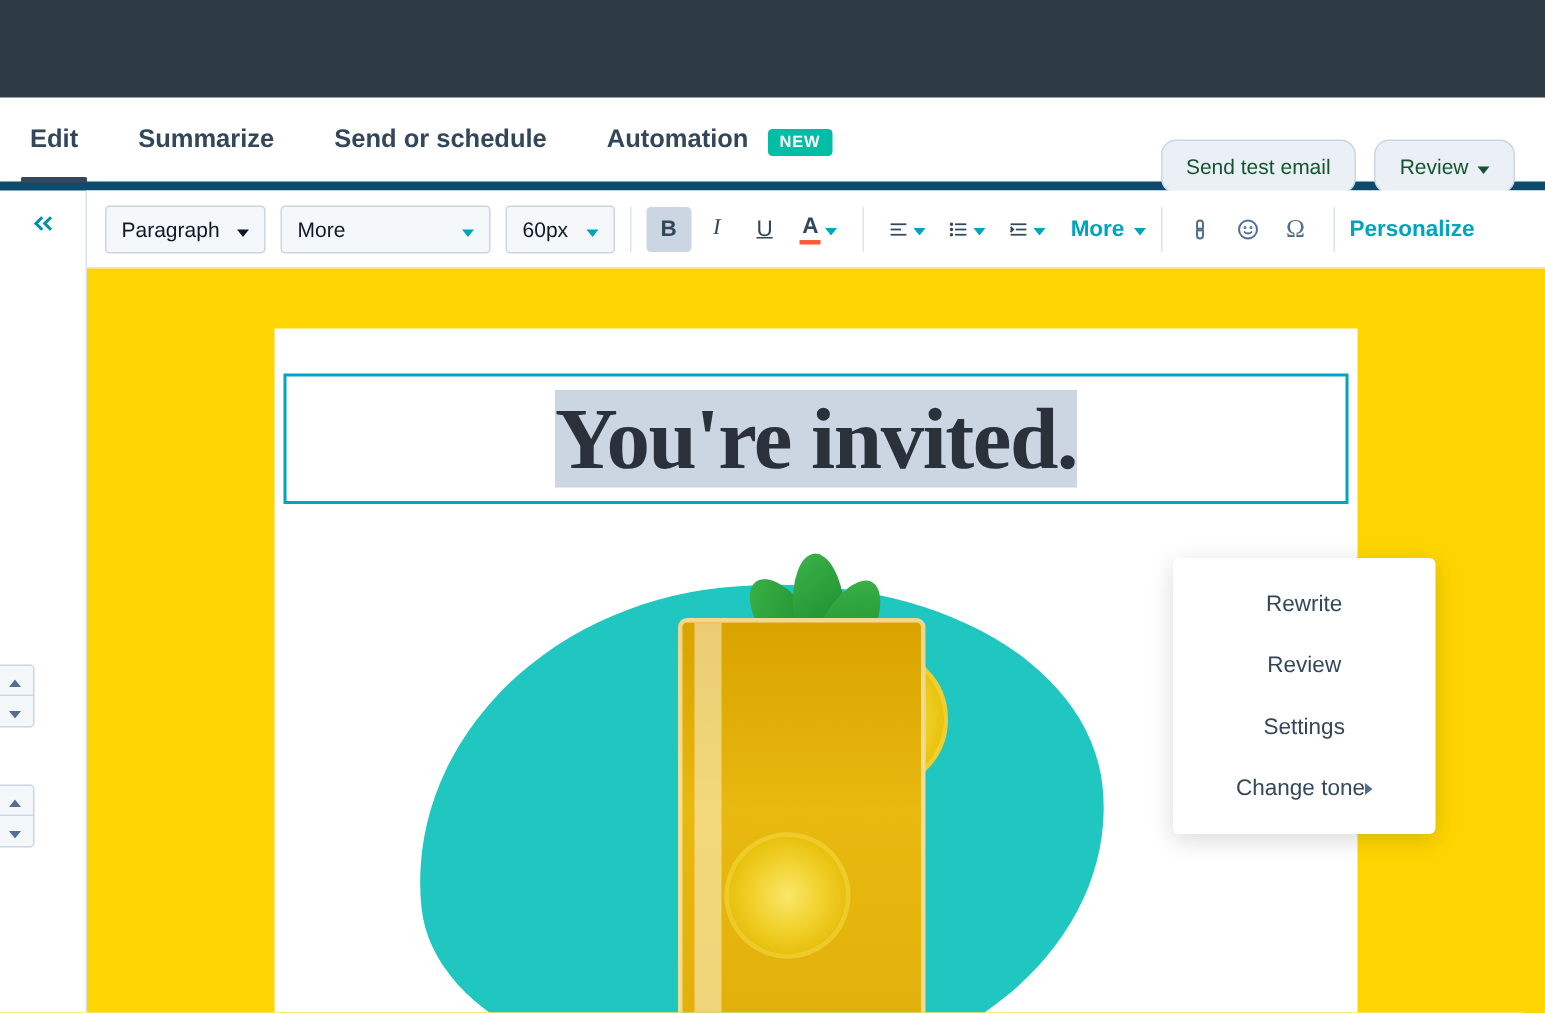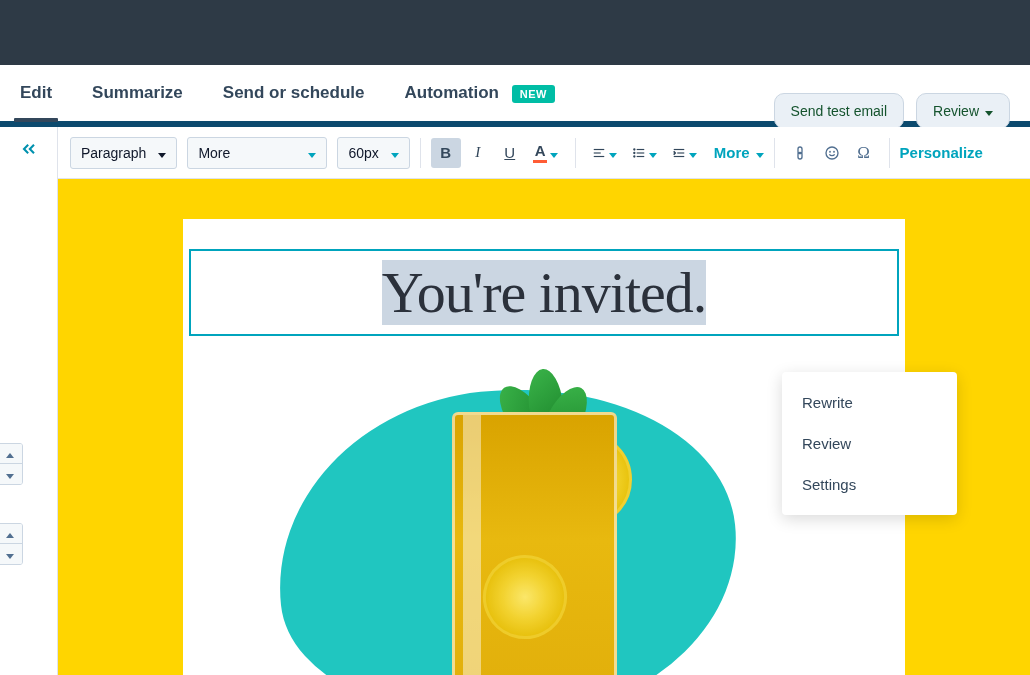--- a/index.html
+++ b/index.html
@@ -33,39 +33,39 @@
 .tb-select { border: 1px solid #cbd6e2; background: #f5f8fa; border-radius: 3px; padding: 7px 10px; font-size: 14px; color: #0f172a; display: flex; align-items: center; gap: 12px; cursor: pointer; }
 .tb-btn { width: 30px; height: 30px; border: none; background: transparent; color: #33475b; display: flex; align-items:center; justify-content:center; cursor:pointer; border-radius:3px; font-size:15px; }
 .tb-btn.active { background: #cbd6e2; }
 .tb-btn-group { display:flex; align-items:center; gap:2px; }
 .more-btn { color: #00a4bd; font-weight: 600; font-size: 15px; display:flex; align-items:center; gap:6px; cursor:pointer; }
 .personalize-btn { color: #00a4bd; font-weight: 600; font-size: 15px; cursor:pointer; }
 
 .canvas { flex:1; background: #ffd500; padding: 40px 125px 0; position: relative; overflow: hidden; }
 .content-card { background: #fff; width: 100%; height: 100%; padding: 30px 4px 0; position: relative; }
 .headline-box { border: 2px solid #00a4bd; padding: 8px 24px; margin: 0 2px 24px; background:#fff; cursor: text; }
-.headline-text { font-family: Georgia, 'Times New Roman', serif; font-size: 58px; font-weight: 400; color: #2b313b; text-align: center; letter-spacing: -1px; }
+.headline-text { font-family: Georgia, 'Times New Roman', serif; font-size: 58px; font-weight: 700; color: #2b313b; text-align: center; letter-spacing: -1px; }
 .headline-text .sel { background: #cbd6e2; }
 
 .illustration { position: relative; width: 100%; height: 360px; overflow:hidden; }
 .blob { position:absolute; left:90px; top:30px; width:460px; height:330px; background:#20c6c0; border-radius: 48% 52% 47% 53% / 58% 48% 52% 42%; transform: rotate(-6deg); }
 .glass { position:absolute; left:265px; top:52px; width:165px; height:320px; }
 .glass-body { width:100%; height:100%; background: linear-gradient(180deg, #d9a300 0%, #e8b90f 40%, #e0ad0a 100%); border-radius: 6px 6px 10px 10px; border: 3px solid rgba(255,255,255,0.55); position: relative; overflow:hidden; }
 .glass-body::before { content:""; position:absolute; top:0; left:8px; width:18px; height:100%; background: rgba(255,255,255,0.45); }
 .lemon-slice { position:absolute; width:60px; height:60px; border-radius:50%; background: radial-gradient(circle, #fff07a 0%, #f5d836 40%, #e9c410 70%); border:3px solid #f0d030; }
 .lemon-slice.s1 { top:20px; right:-15px; width:95px; height:95px; }
 .lemon-slice.s2 { top:140px; left:28px; width:84px; height:84px; opacity:0.85; transform: rotate(18deg);}
 .mint { position:absolute; top:-35px; left:50px; width:80px; height:70px; }
 .mint-leaf { position:absolute; width:34px; height:52px; background: linear-gradient(145deg,#3bb54a,#1f8a2e); border-radius: 50% 50% 50% 50% / 70% 70% 30% 30%; }
 .mint-leaf.l1 { transform: rotate(-35deg); left:0; top:6px; }
 .mint-leaf.l2 { transform: rotate(-5deg); left:26px; top:-8px; }
 .mint-leaf.l3 { transform: rotate(28deg); left:50px; top:8px; }
 
 .context-menu { position: absolute; top: 153px; right: -52px; width: 175px; background: #fff; border-radius: 4px; box-shadow: 0 4px 16px rgba(0,0,0,0.15); padding: 10px 0; z-index: 10; }
-.cm-item { padding: 12px 20px; font-size: 15px; color: #33475b; cursor: pointer; display:flex; align-items:center; justify-content:flex-start; }
+.cm-item { padding: 12px 20px; font-size: 15px; color: #33475b; cursor: pointer; display:flex; align-items:center; justify-content:center; }
 
 .chev { display:inline-block; }
 .chev-down::after { content:""; display:inline-block; border-left:4px solid transparent; border-right:4px solid transparent; border-top:5px solid currentColor; }
 .chev-right::after { content:""; display:inline-block; border-top:4px solid transparent; border-bottom:4px solid transparent; border-left:5px solid currentColor; }
 .chev-up::after { content:""; display:inline-block; border-left:4px solid transparent; border-right:4px solid transparent; border-bottom:5px solid currentColor; }
 .chev-left-dbl { letter-spacing:-4px; font-weight:700; }
 
 svg { display:block; }
 </style>
 </head>
@@ -235,17 +235,21 @@
         <div class="context-menu">
           <div class="cm-item">
             <span>Rewrite</span>
           </div>
           <div class="cm-item">
             <span>Review</span>
           </div>
           <div class="cm-item">
             <span>Settings</span>
           </div>
+          <div class="cm-item">
+            <span>Change tone</span>
+            <span class="chev chev-right" style="color:#516f90;"></span>
+          </div>
         </div>
       </div>
     </div>
   </div>
 </div>
 
 </body></html>

